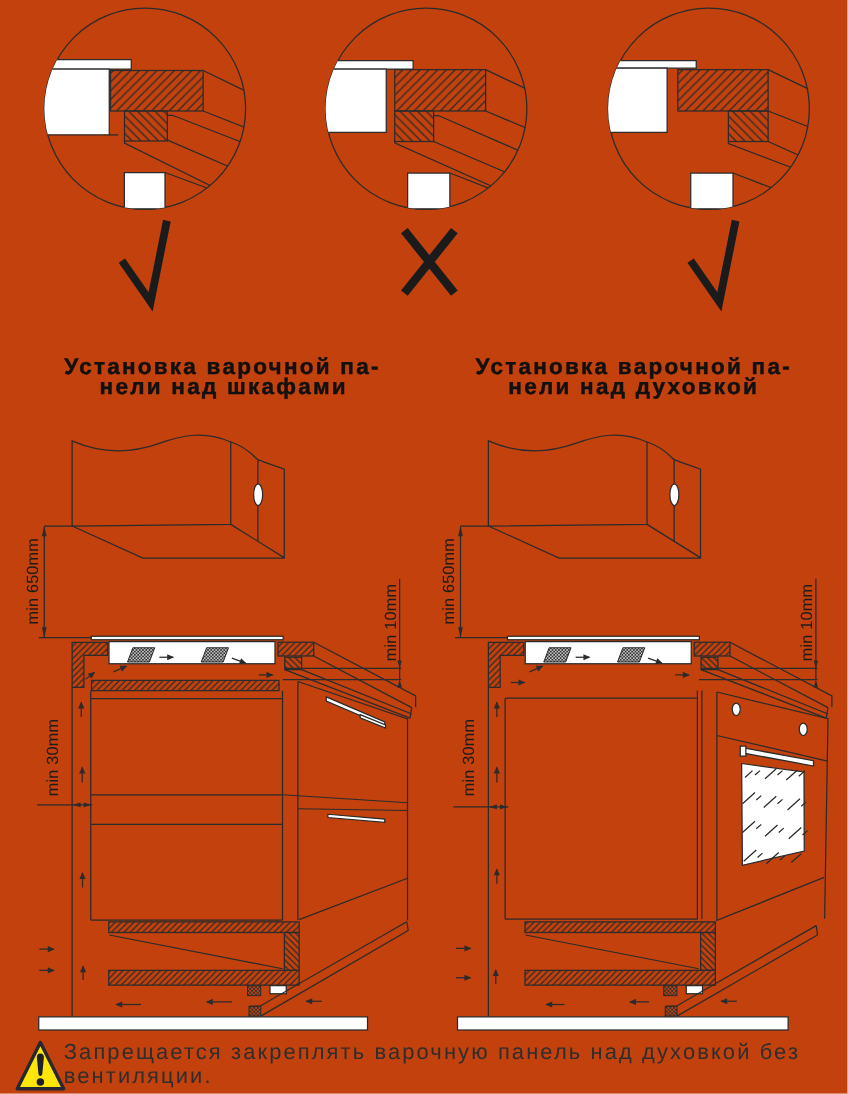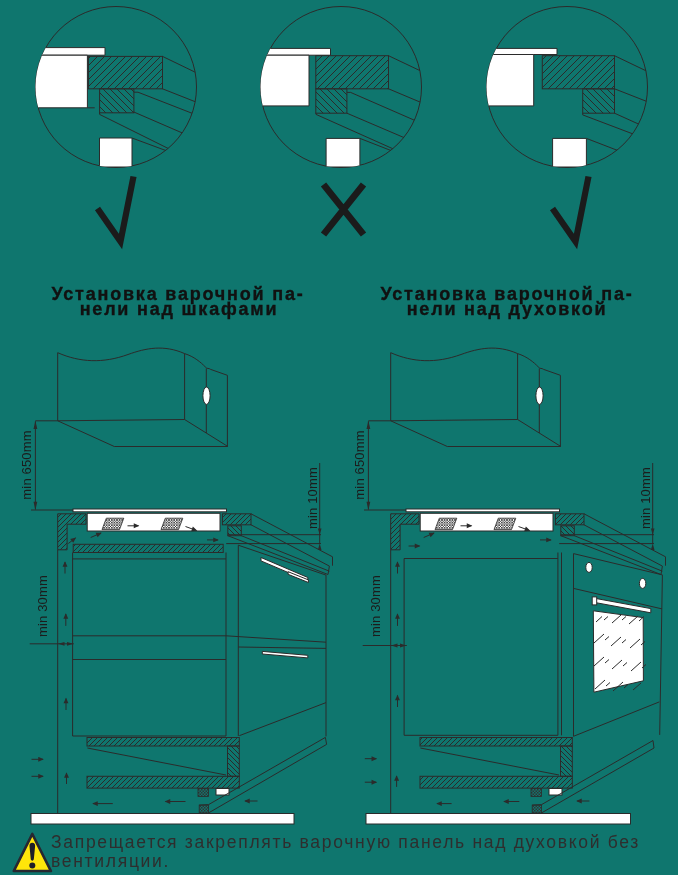--- a/index.html
+++ b/index.html
@@ -1,16 +1,16 @@
 <!DOCTYPE html>
 <html><head>
 <meta charset="utf-8">
 <style>
 html,body{margin:0;padding:0;background:#fff;}
-#page{position:relative;width:678px;height:875px;background:#0f766e;font-family:"Liberation Sans",sans-serif;}
+#page{position:relative;width:678px;height:875px;background:#c2410c;font-family:"Liberation Sans",sans-serif;}
 svg{display:block;}
 .ln{stroke:#2b2b2b;stroke-width:1;fill:none;}
 .wf{stroke:#2b2b2b;stroke-width:1;fill:#fff;}
 .h1f{stroke:#2b2b2b;stroke-width:1;fill:url(#p45);}
 .h2f{stroke:#2b2b2b;stroke-width:1;fill:url(#pn45);}
 .hc1{stroke:#2b2b2b;stroke-width:1;fill:url(#p45c);}
 .hc2{stroke:#2b2b2b;stroke-width:1;fill:url(#pn45c);}
 .vent{stroke:#2b2b2b;stroke-width:0.8;fill:url(#pvent);}
 .chk{stroke:#2b2b2b;stroke-width:0.8;fill:url(#pchk);}
 .dim{font-size:13px;letter-spacing:0.15px;fill:#1c1c1c;}

